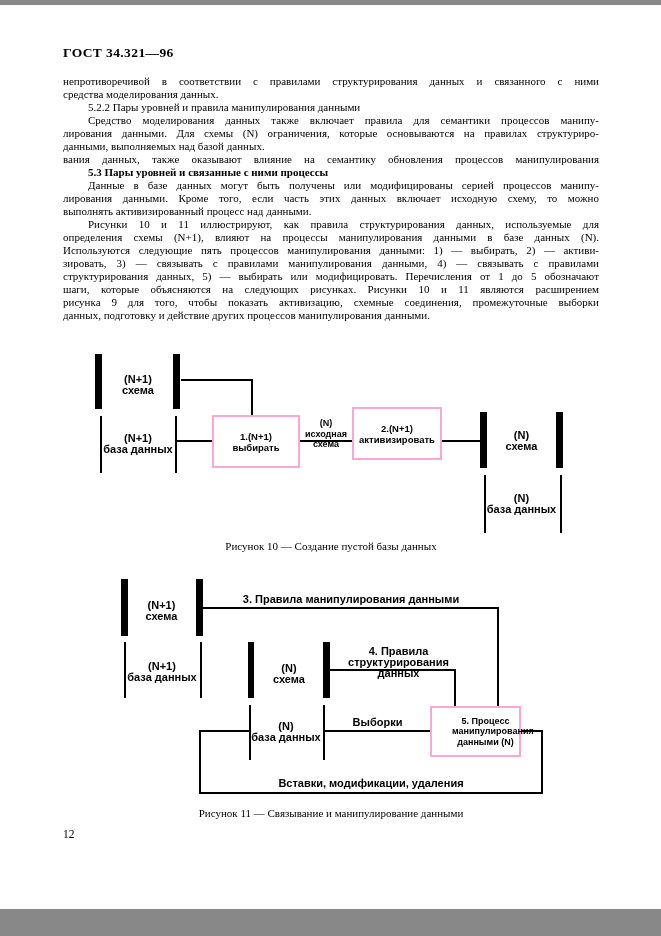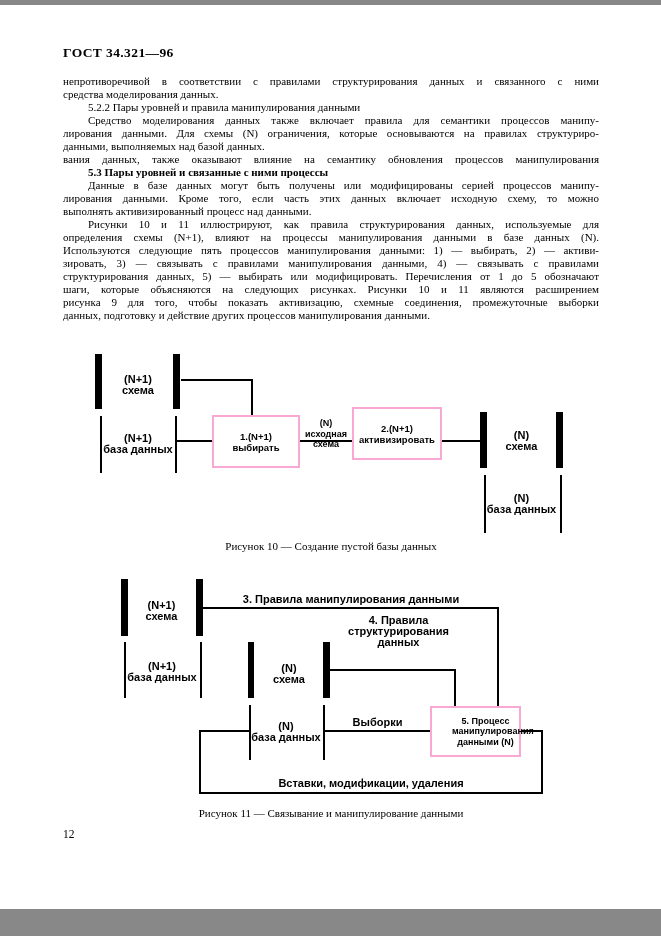--- a/index.html
+++ b/index.html
@@ -137,21 +137,21 @@
       <div>база данных</div>
     </div>
 
     <div class="bar" style="left:248px;top:637px;width:6px;height:56px"></div>
     <div class="bar" style="left:323px;top:637px;height:56px"></div>
     <div class="dlab" style="left:254px;top:658px;width:70px">
       <div>(N)</div>
       <div>схема</div>
     </div>
 
-    <div class="dlab" style="left:322px;top:610px;width:153px">
+    <div class="dlab" style="left:322px;top:641px;width:153px">
       <div>4. Правила структурирования</div>
       <div>данных</div>
     </div>
     <div class="hl" style="left:330px;top:664px;width:126px"></div>
     <div class="vl" style="left:454px;top:664px;height:39px"></div>
 
     <div class="vl" style="left:249px;top:700px;height:55px"></div>
     <div class="vl" style="left:323px;top:700px;height:55px"></div>
     <div class="dlab" style="left:242px;top:716px;width:88px">
       <div>(N)</div>

